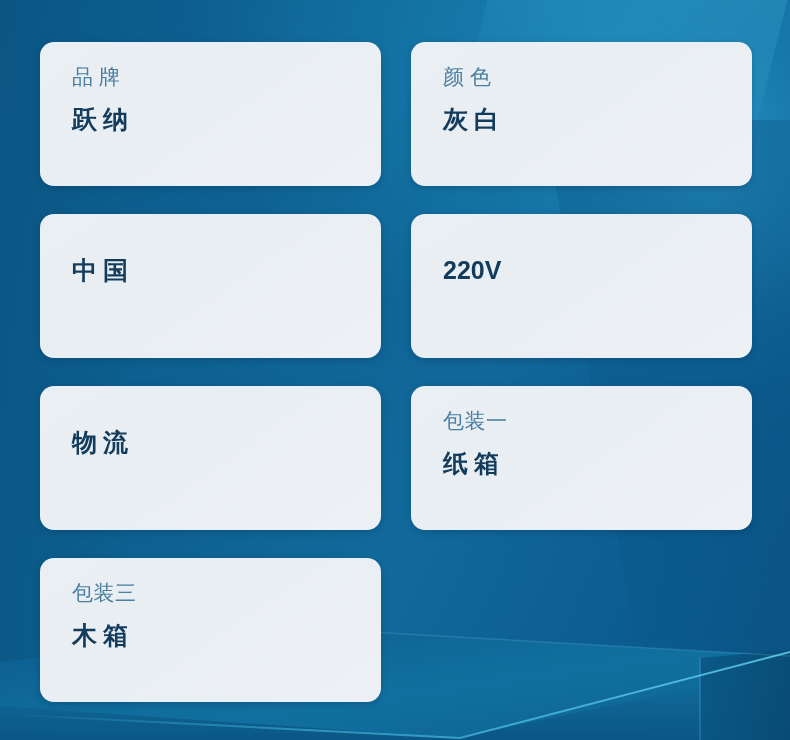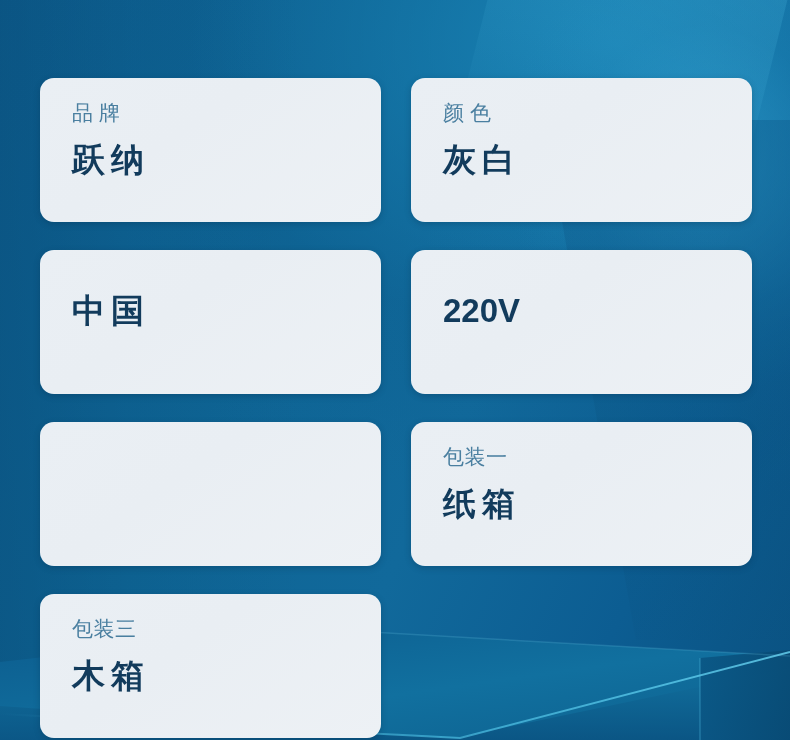--- a/index.html
+++ b/index.html
@@ -79,21 +79,20 @@
   
   .grid {
     position: absolute;
     left: 40px;
     top: 42px;
     width: 712px;
     display: grid;
     grid-template-columns: 341px 341px;
     column-gap: 30px;
     row-gap: 28px;
-    margin-top: 36px;
   }
 
   .card {
     position: relative;
     height: 144px;
     border-radius: 14px;
     background: linear-gradient(145deg, #eaeff4 0%, #e9eef3 40%, #edf1f5 100%);
     box-shadow: 0 2px 6px rgba(3,40,66,0.26);
     padding: 24px 0 0 32px;
     box-sizing: border-box;
@@ -103,21 +102,21 @@
     font-size: 21px;
     line-height: 1.0;
     color: #4a7fa0;
     letter-spacing: 6px;
     white-space: nowrap;
   }
   .card-label.tight { letter-spacing: 0.5px; }
 
   .card-value {
     margin-top: 20px;
-    font-size: 33px;
+    font-size: 25px;
     line-height: 1.0;
     font-weight: bold;
     color: #123b5c;
     letter-spacing: 6px;
     white-space: nowrap;
   }
   .card-value.latin {
     letter-spacing: 0px;
     font-weight: bold;
   }
@@ -179,20 +178,21 @@
 
     <div class="card">
       <div class="card-value">中国</div>
     </div>
 
     <div class="card">
       <div class="card-value latin">220V</div>
     </div>
 
     <div class="card">
+      <div class="card-value">物流</div>
     </div>
 
     <div class="card">
       <div class="card-label tight">包装一</div>
       <div class="card-value">纸箱</div>
     </div>
 
 
     <div class="card">
       <div class="card-label tight">包装三</div>

